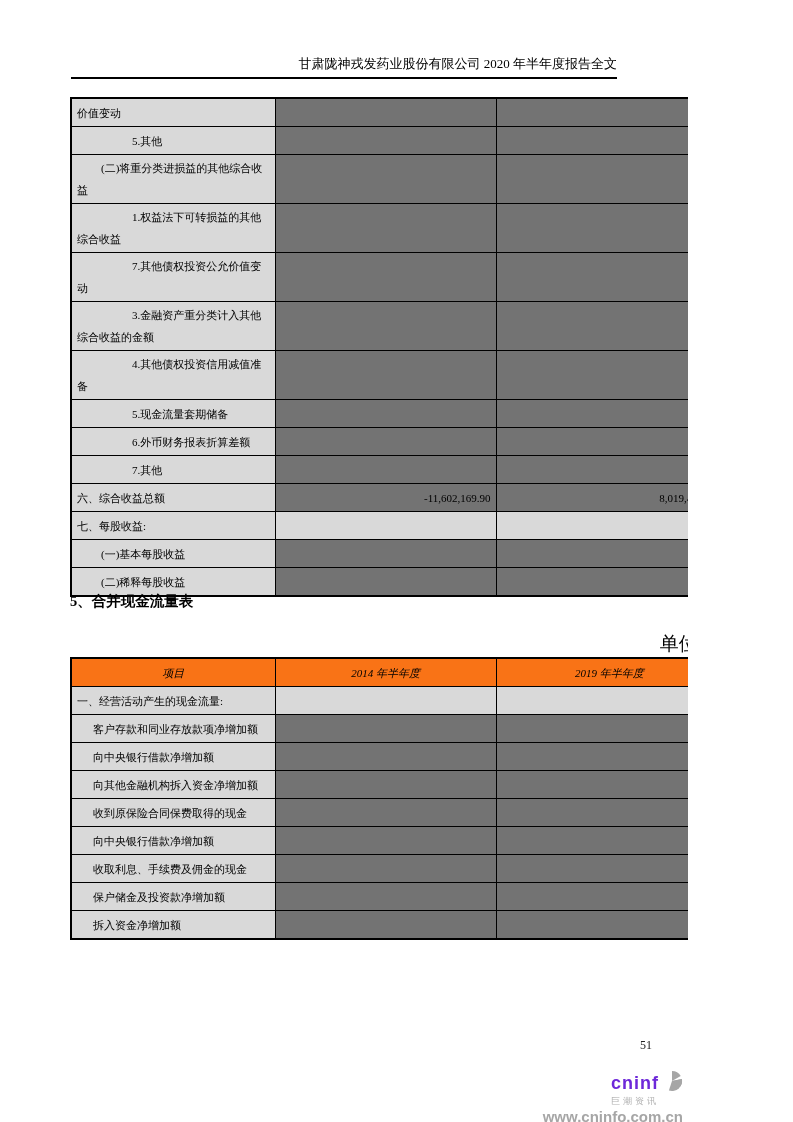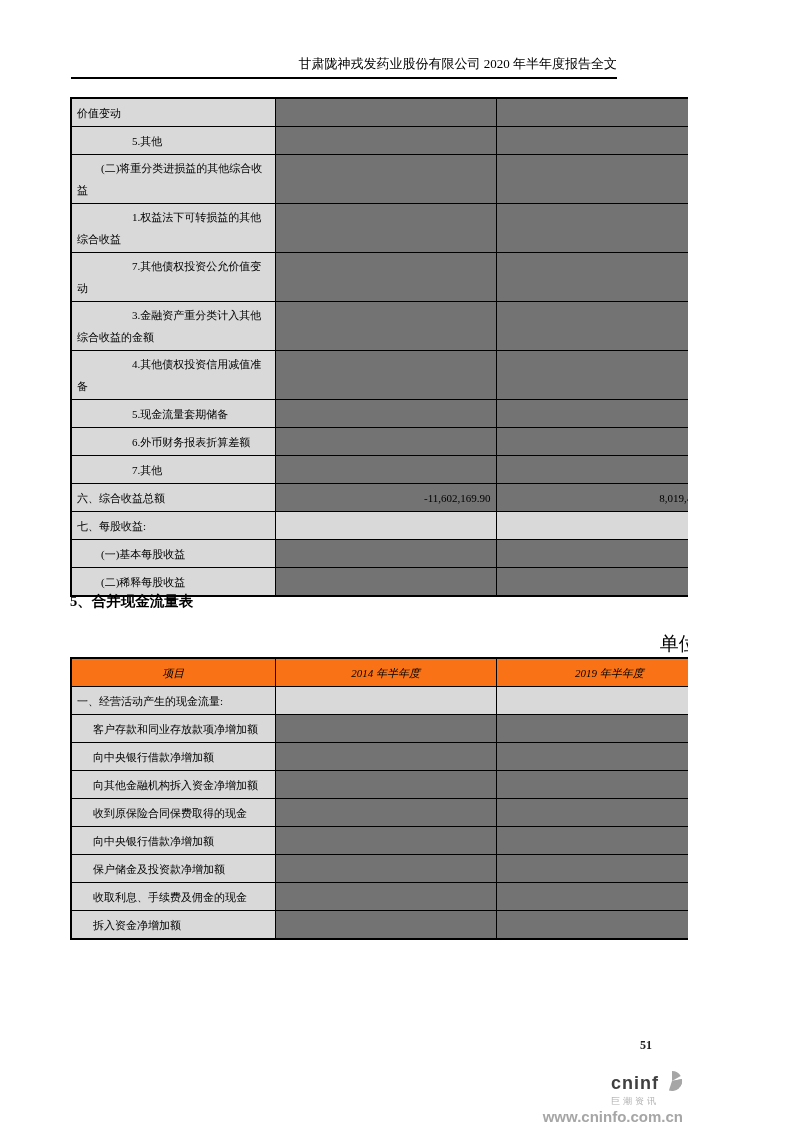--- a/index.html
+++ b/index.html
@@ -67,32 +67,32 @@
     position:absolute;left:70px;top:592px;
     font-size:14.5px;font-weight:bold;
   }
   .unit-label{
     position:absolute;left:70px;top:631px;width:652px;
     text-align:right;font-size:19px;
   }
   
   .page-number{
     position:absolute;top:1038px;right:36px;
-    font-size:12px;color:#222;font-weight:bold;
+    font-size:12px;color:#222;
   }
   .logo{
     position:absolute;top:1070px;right:5px;
     text-align:right;
     color:#a6a6a6;
     font-family:"Liberation Sans","DejaVu Sans",sans-serif;
     line-height:1;
   }
   .logo-row{display:flex;align-items:center;justify-content:flex-end;gap:2px;}
   .logo-word{
-    font-size:18px;font-weight:bold;letter-spacing:1px;color:#404040;
+    font-size:18px;font-weight:bold;letter-spacing:1px;color:#6d28d9;
   }
   .logo-sub{
     font-size:9px;letter-spacing:3px;margin-top:2px;margin-right:24px;color:#b0b0b0;
   }
   .logo-url{
     font-size:15px;margin-top:3px;color:#a6a6a6;font-weight:bold;
   }
 </style>
 </head>
 <body>
@@ -222,26 +222,26 @@
           <td class="lab ind1">收到原保险合同保费取得的现金</td>
           <td class="val"></td>
           <td class="val"></td>
         </tr>
         <tr>
           <td class="lab ind1">向中央银行借款净增加额</td>
           <td class="val"></td>
           <td class="val"></td>
         </tr>
         <tr>
+          <td class="lab ind1">收取利息、手续费及佣金的现金</td>
+          <td class="val"></td>
+          <td class="val"></td>
+        </tr>
+        <tr>
           <td class="lab ind1">保户储金及投资款净增加额</td>
-          <td class="val"></td>
-          <td class="val"></td>
-        </tr>
-        <tr>
-          <td class="lab ind1">收取利息、手续费及佣金的现金</td>
           <td class="val"></td>
           <td class="val"></td>
         </tr>
         <tr>
           <td class="lab ind1">拆入资金净增加额</td>
           <td class="val"></td>
           <td class="val"></td>
         </tr>
       </tbody>
   </table>

